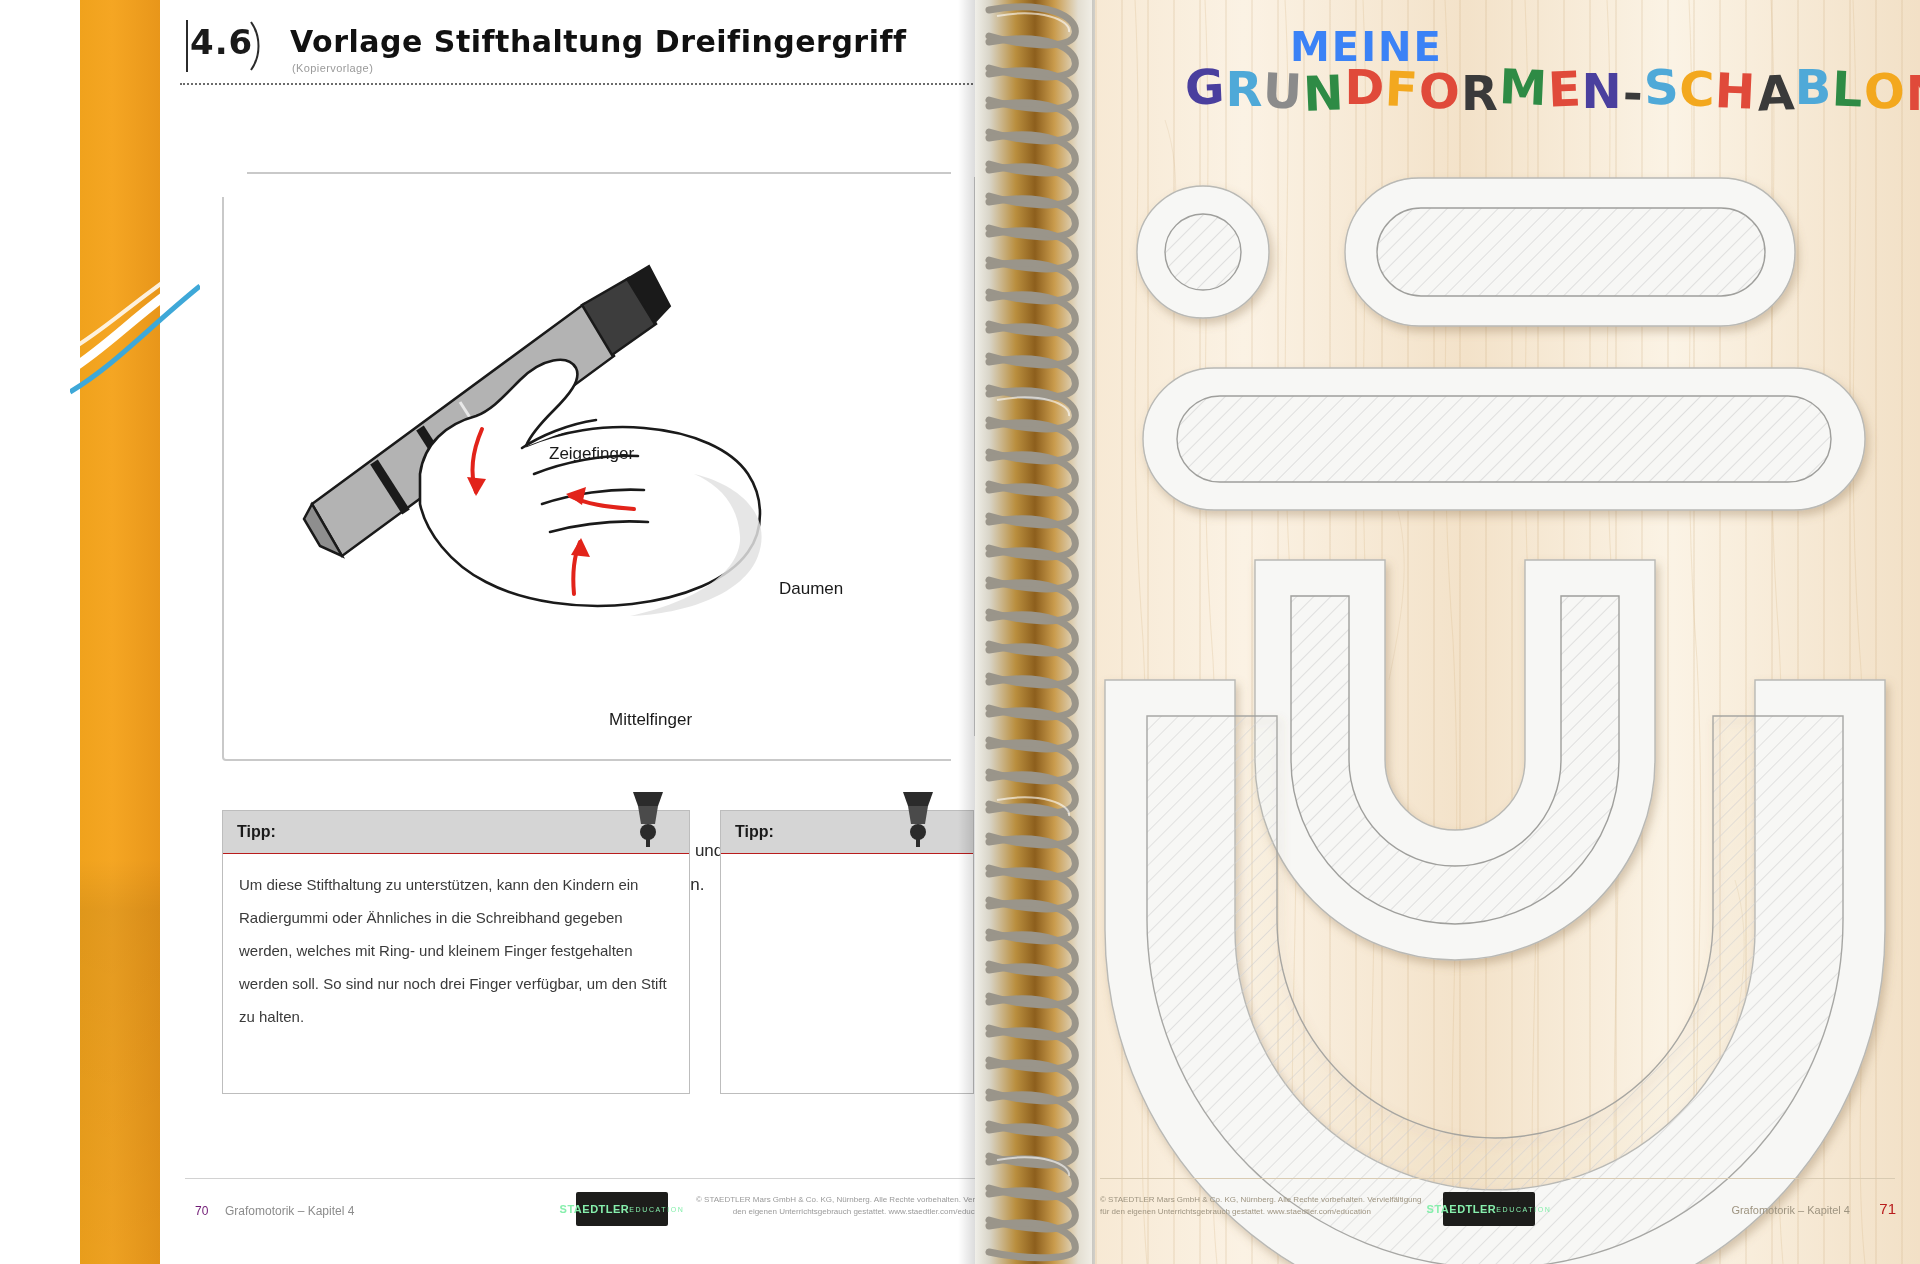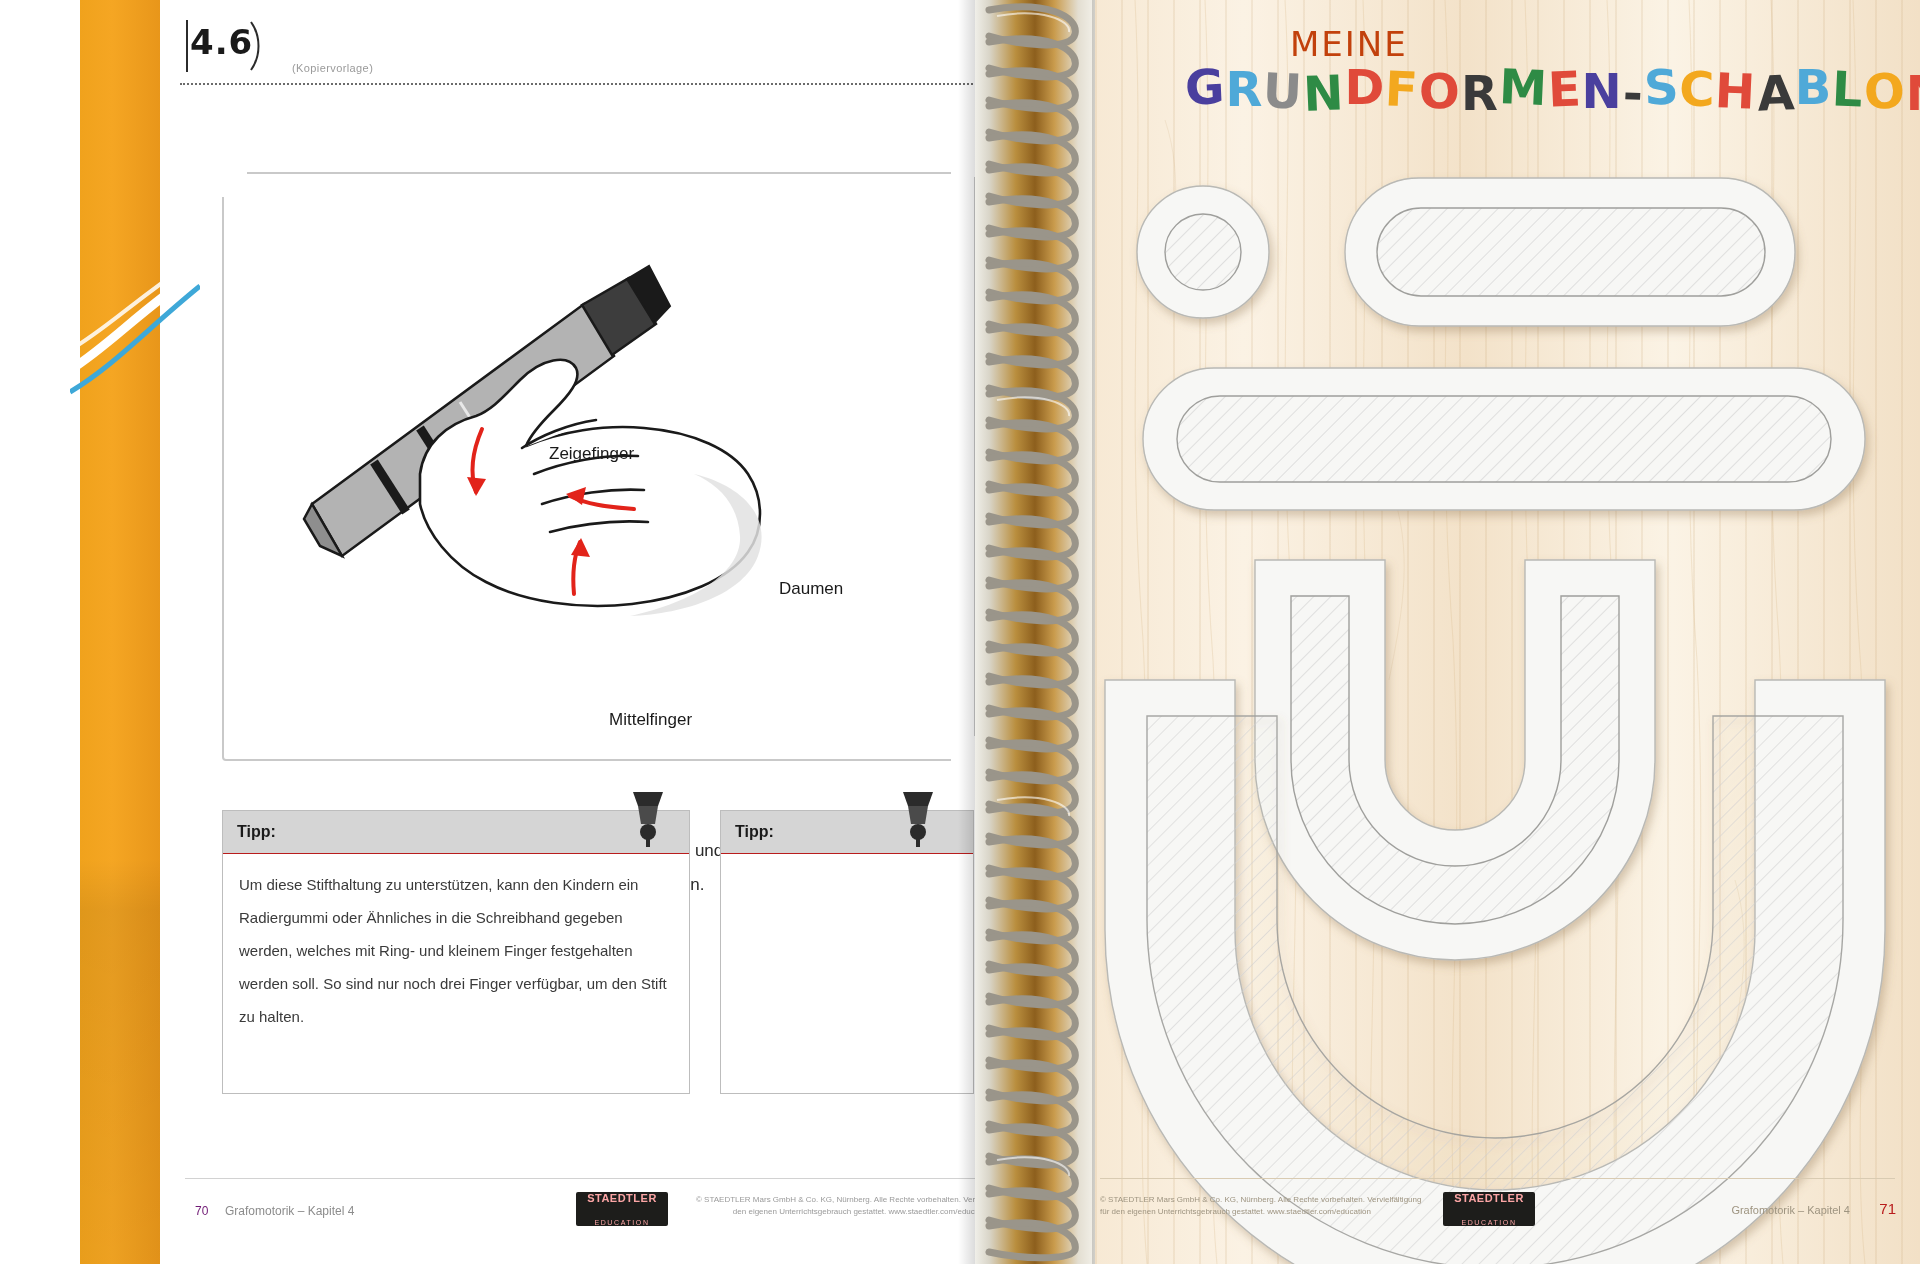--- a/index.html
+++ b/index.html
@@ -111,21 +111,21 @@
     position:absolute;left:145px;top:1178px;width:855px;height:1px;background:#d2d2d2;
   }
   .foot-page-left{
     position:absolute;left:155px;top:1204px;font-size:12px;color:#701a75;
   }
   .foot-chapter-left{
     position:absolute;left:185px;top:1204px;font-size:12px;color:#8c8c8c;
   }
   .logo-box{
     position:absolute;width:92px;height:34px;background:#1d1d1b;border-radius:2px;
-    color:#fca5a5;display:flex;flex-direction:column;justify-content:space-between;align-items:center;
+    color:#86efac;display:flex;justify-content:center;align-items:center;
   }
   .logo-main{font-size:11px;font-weight:bold;letter-spacing:0.5px;}
   .logo-sub{font-size:7px;letter-spacing:1.6px;}
   .logo-left{left:536px;top:1192px;}
   .copyright-left{
     position:absolute;left:650px;top:1194px;width:345px;
     font-size:8px;line-height:12px;color:#9a9a9a;text-align:center;
   }
 
   
@@ -147,22 +147,22 @@
   .right-page{
     position:absolute;left:1095px;top:0;width:825px;height:1264px;
     background:
       repeating-linear-gradient(90deg, rgba(196,160,110,0.16) 0px, rgba(196,160,110,0.16) 2px, rgba(255,255,255,0) 2px, rgba(255,255,255,0) 26px),
       linear-gradient(90deg,#f7e9d4 0%, #fbf2e4 18%, #f3e2c9 45%, #fbf3e5 70%, #f2e0c6 100%);
   }
   .wood-grain{position:absolute;left:0;top:0;width:825px;height:1264px;opacity:.5;}
 
   .head-meine{
     position:absolute;left:1290px;top:24px;
-    font-family:"DejaVu Sans",sans-serif;font-size:34px;font-weight:normal;
-    color:#c2410c;letter-spacing:2px;
+    font-family:"DejaVu Sans",sans-serif;font-size:40px;font-weight:bold;
+    color:#3b82f6;letter-spacing:2px;
   }
   .head-main{
     position:absolute;left:1185px;top:62px;
     font-family:"DejaVu Sans",sans-serif;font-size:48px;font-weight:bold;
     letter-spacing:1px;white-space:nowrap;
   }
   .head-main span{display:inline-block;}
 
   .template-layer{position:absolute;left:0;top:0;width:825px;height:1264px;}
 
@@ -194,20 +194,21 @@
       <path d="M0,120 C40,95 70,60 130,20" stroke="#ffffff" stroke-width="9" fill="none"></path>
       <path d="M0,142 C45,115 78,78 130,36" stroke="#3ea8d8" stroke-width="5" fill="none"></path>
       <path d="M0,100 C35,80 62,52 130,6" stroke="#ffffff" stroke-width="4" fill="none" opacity=".85"></path>
     </svg>
 
     <svg class="chapter-badge" viewBox="0 0 78 60">
       <path d="M2,4 L2,56" stroke="#2b2b2b" stroke-width="2" fill="none"></path>
       <path d="M66,6 C76,20 76,40 66,54" stroke="#2b2b2b" stroke-width="2" fill="none"></path>
     </svg>
     <div class="chapter-num">4.6</div>
+    <div class="page-title">Vorlage Stifthaltung Dreifingergriff</div>
     <div class="page-subtitle">(Kopiervorlage)</div>
     <div class="dotted-rule"></div>
 
     <div class="illu-frame">
       <div class="notch n-tl"></div>
         <div class="notch n-tl2"></div>
       <div class="notch n-tr"></div>
       <div class="notch n-br"></div>
         <div class="notch n-br2"></div>
 

